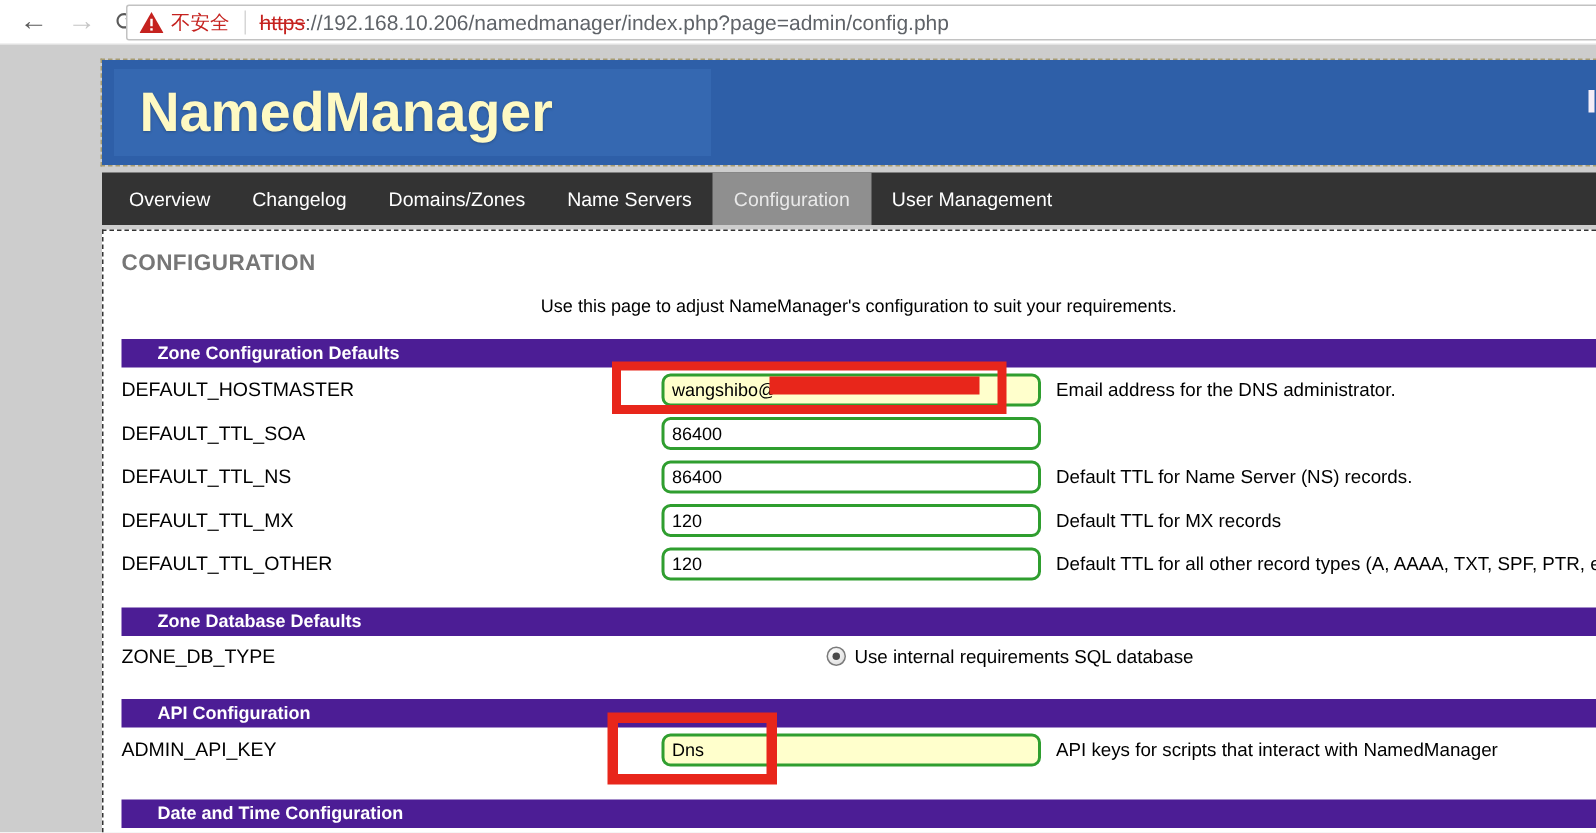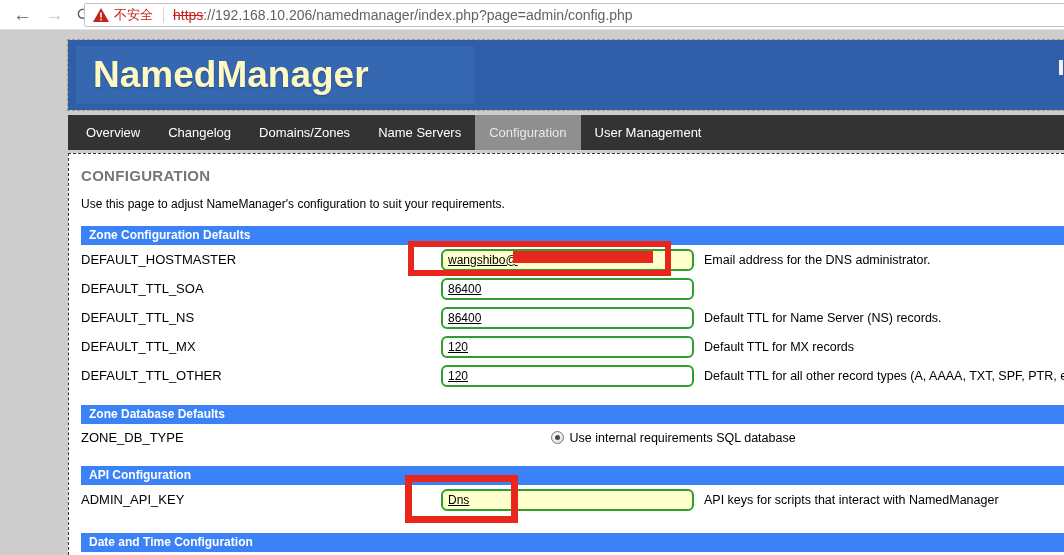--- a/index.html
+++ b/index.html
@@ -58,36 +58,36 @@
   }
   .nav-tab.active { background:#8f8f8f; color:#e9e9e9; }
 
   
   .content {
     position:absolute; left:68px; top:153px; width:996px; height:402px;
     background:#ffffff; border-top:1px dashed #333; border-left:1px dashed #333;
     padding-left:12px; overflow:hidden;
   }
   .page-title { margin-top:13px; font-size:15px; font-weight:bold; color:#767676; letter-spacing:0.3px; }
-  .intro { margin-top:13px; font-size:12px; color:#000; }
+  .intro { margin-top:13px; font-size:12px; color:#000;text-align:center; }
 
   .section-bar {
-    margin-top:15px; height:19px; background:#3b82f6; color:#fff;
-    font-size:12px; font-weight:bold; line-height:19px; padding-left:8px;
+    margin-top:15px; height:19px; background:#4c1d95; color:#fff;
+    font-size:12px; font-weight:bold; line-height:19px; padding-left:24px;
   }
   .section-bar.mt17 { }
   .section-bar.mt19 { margin-top:19px; }
 
   .form-row { display:flex; align-items:center; height:29px; }
   .form-label { flex:0 0 360px; font-size:13px; color:#000; }
   .cfg-input {
     flex:0 0 253px; width:253px; height:22px;
     border:2px solid #2f9e2f; border-radius:6px; background:#fff;
     font-family:"Liberation Sans","DejaVu Sans",sans-serif; font-size:12px; color:#000;
-    padding:0 5px; outline:none;text-decoration:underline;
+    padding:0 5px; outline:none;
   }
   .cfg-input.yellow { background:#ffffcc; }
   .input-wrap { position:relative; flex:0 0 253px; height:22px; }
   .input-wrap .cfg-input { position:absolute; left:0; top:0; }
   .help-text { margin-left:10px; font-size:12.5px; color:#000; white-space:nowrap; }
 
   .radio-row { display:flex; align-items:center; height:27px; }
   .radio-outer {
     margin-left:367px; width:13px; height:13px; border-radius:50%;
     border:1px solid #7a7a7a; background:radial-gradient(circle at 35% 30%, #ffffff, #d8d8d8);

